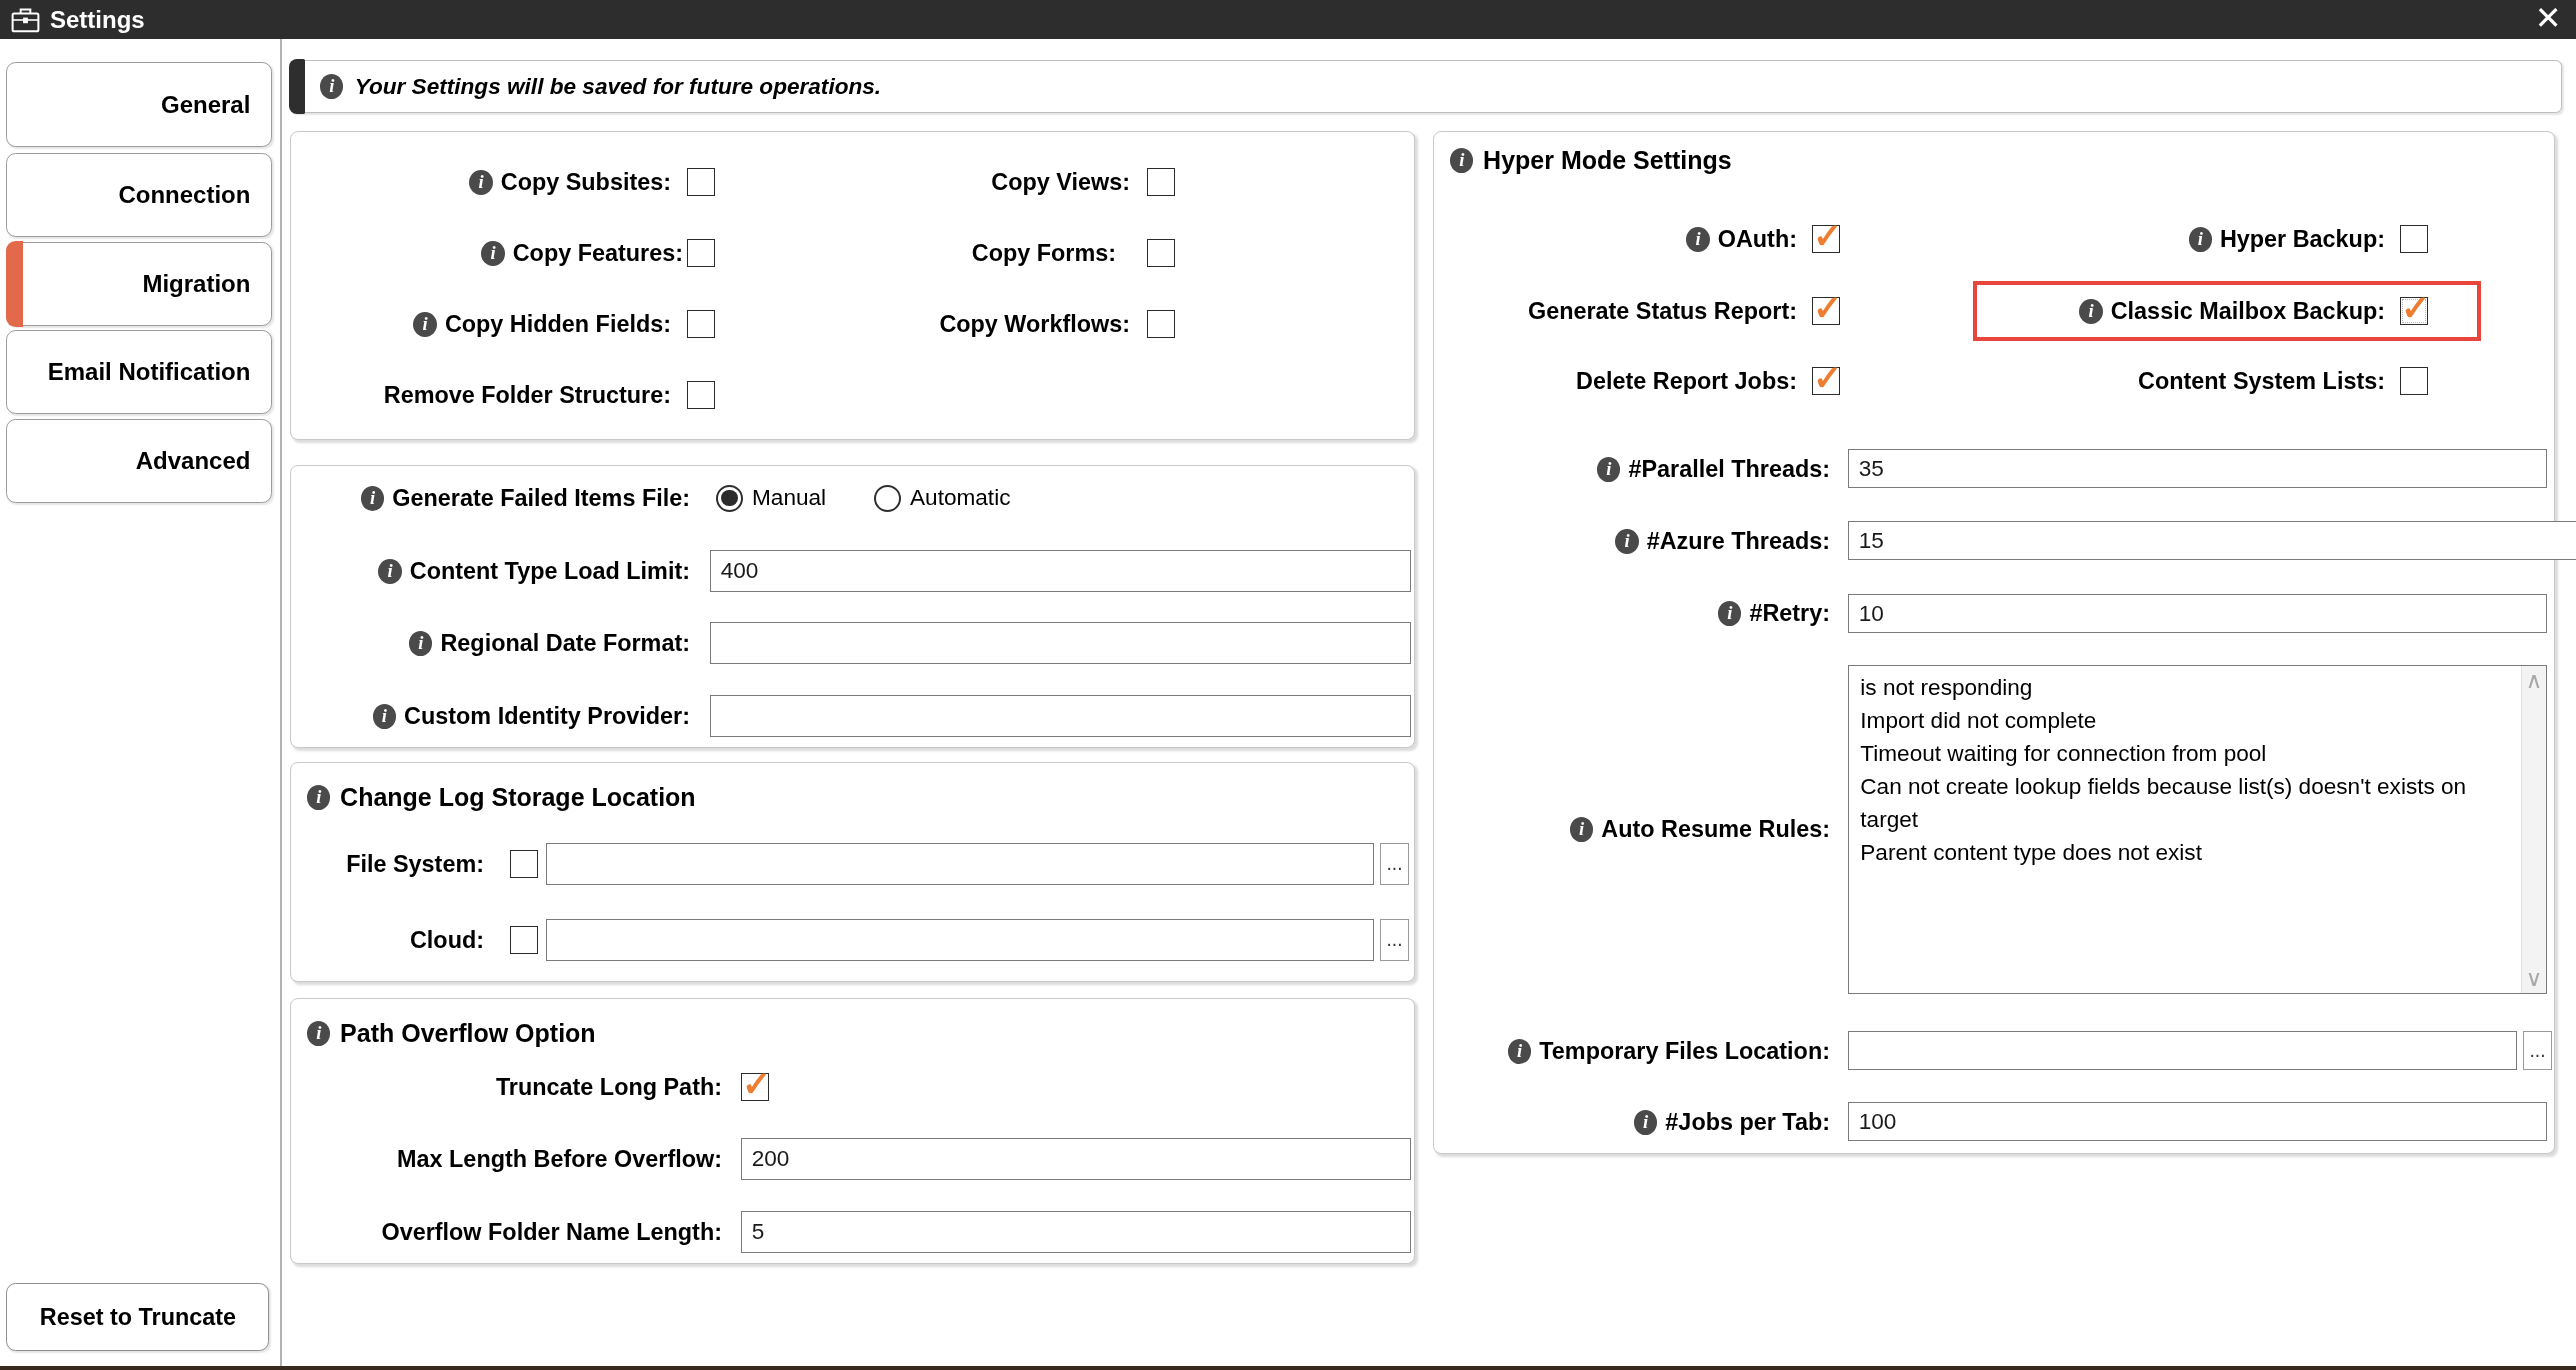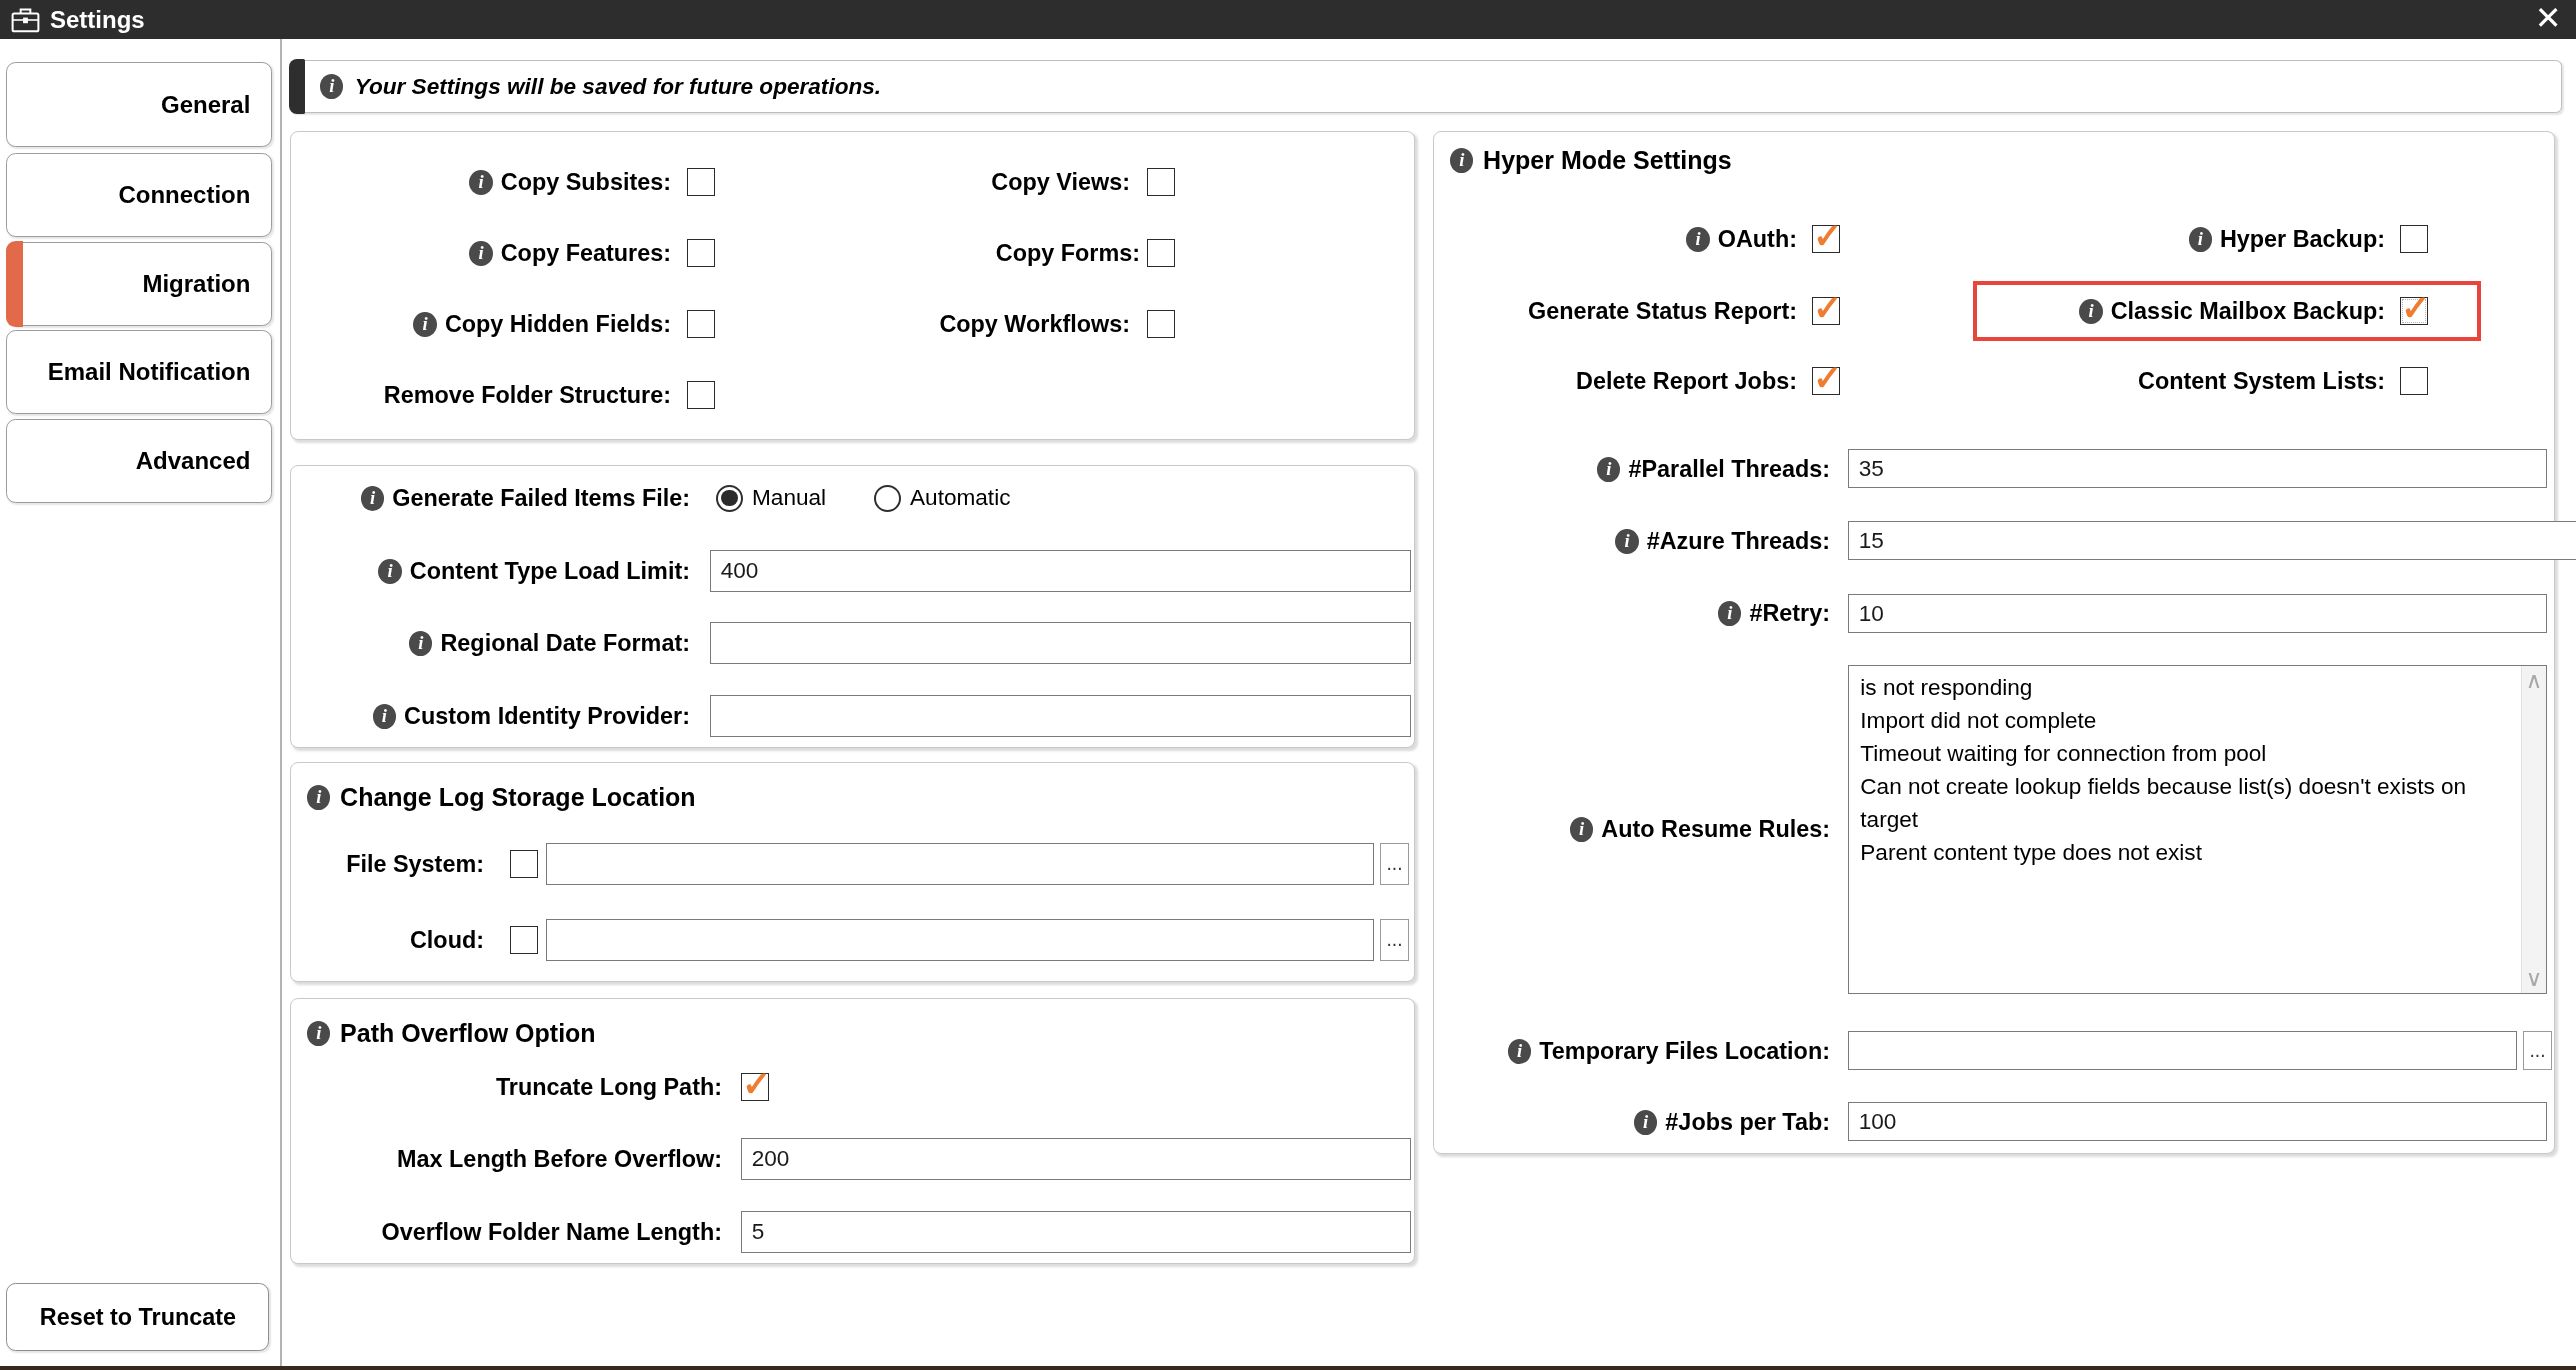--- a/index.html
+++ b/index.html
@@ -122,26 +122,26 @@
     <span class="lbl" style="left:0;width:380px;top:29px;">
       <span class="info"></span>
       <span class="txt">Copy Subsites:</span>
       </span>
     <span class="cb" style="left:396px;top:36px;"></span>
     <span class="lbl" style="left:483px;width:356px;top:29px;">
       <span class="txt">Copy Views:</span>
       </span>
     <span class="cb" style="left:856px;top:36px;"></span>
 
-    <span class="lbl" style="left:0;width:380px;top:100px;">
+    <span class="lbl" style="left:12px;width:380px;top:100px;">
       <span class="info"></span>
       <span class="txt">Copy Features:</span>
       </span>
     <span class="cb" style="left:396px;top:107px;"></span>
-    <span class="lbl" style="left:493px;width:356px;top:100px;">
+    <span class="lbl" style="left:469px;width:356px;top:100px;">
       <span class="txt">Copy Forms:</span>
       </span>
     <span class="cb" style="left:856px;top:107px;"></span>
 
     <span class="lbl" style="left:0;width:380px;top:171px;">
       <span class="info"></span>
       <span class="txt">Copy Hidden Fields:</span>
       </span>
     <span class="cb" style="left:396px;top:178px;"></span>
     <span class="lbl" style="left:483px;width:356px;top:171px;">

